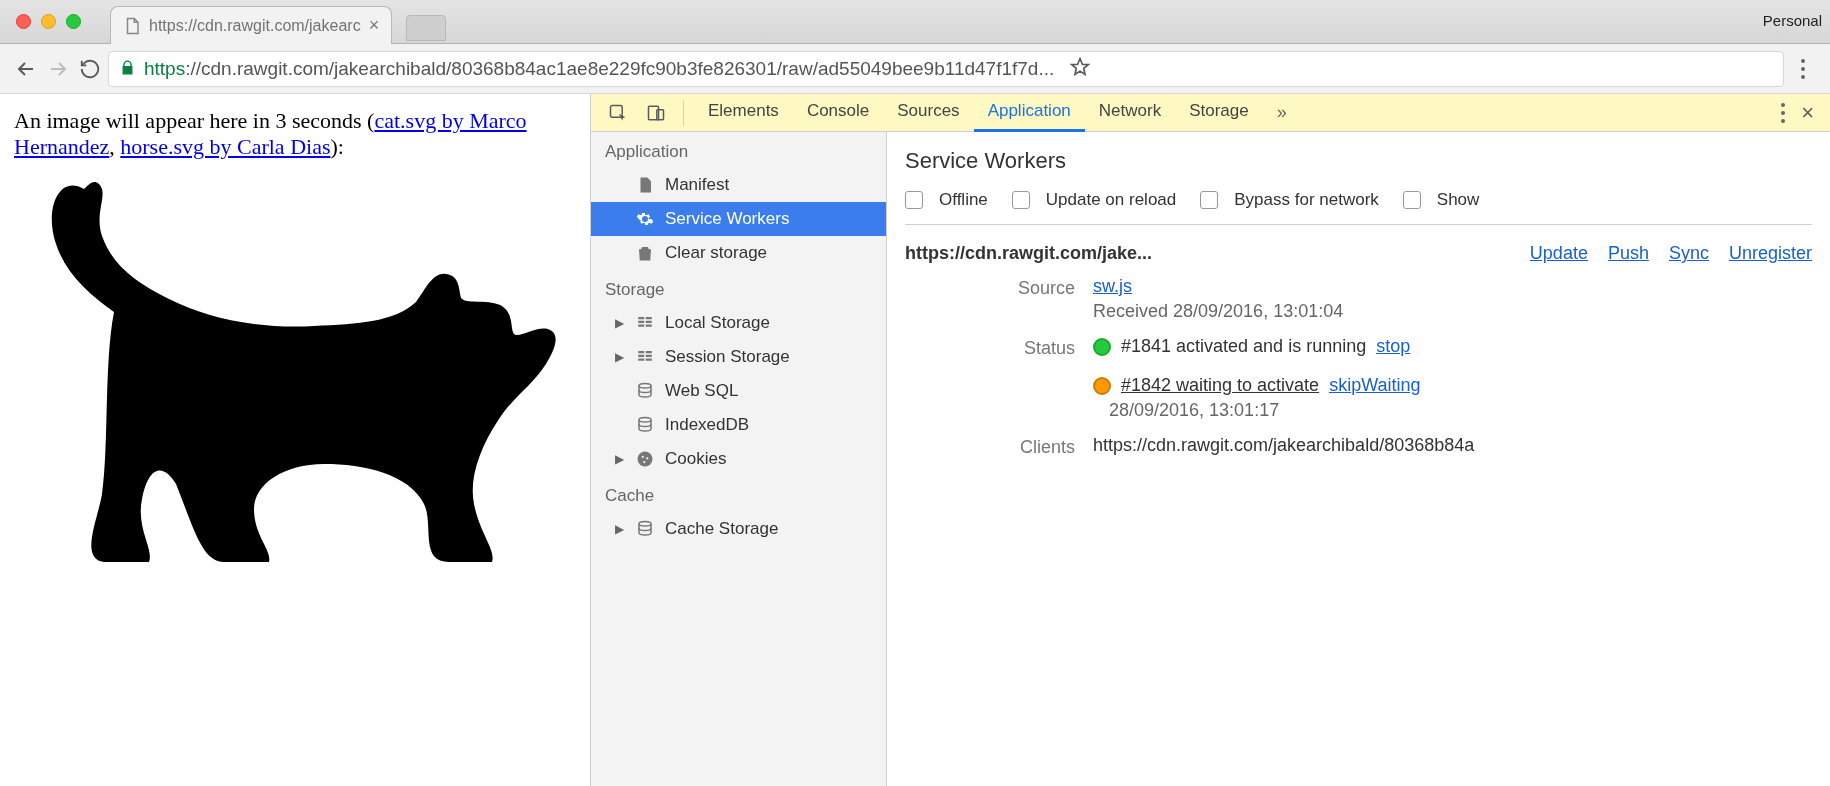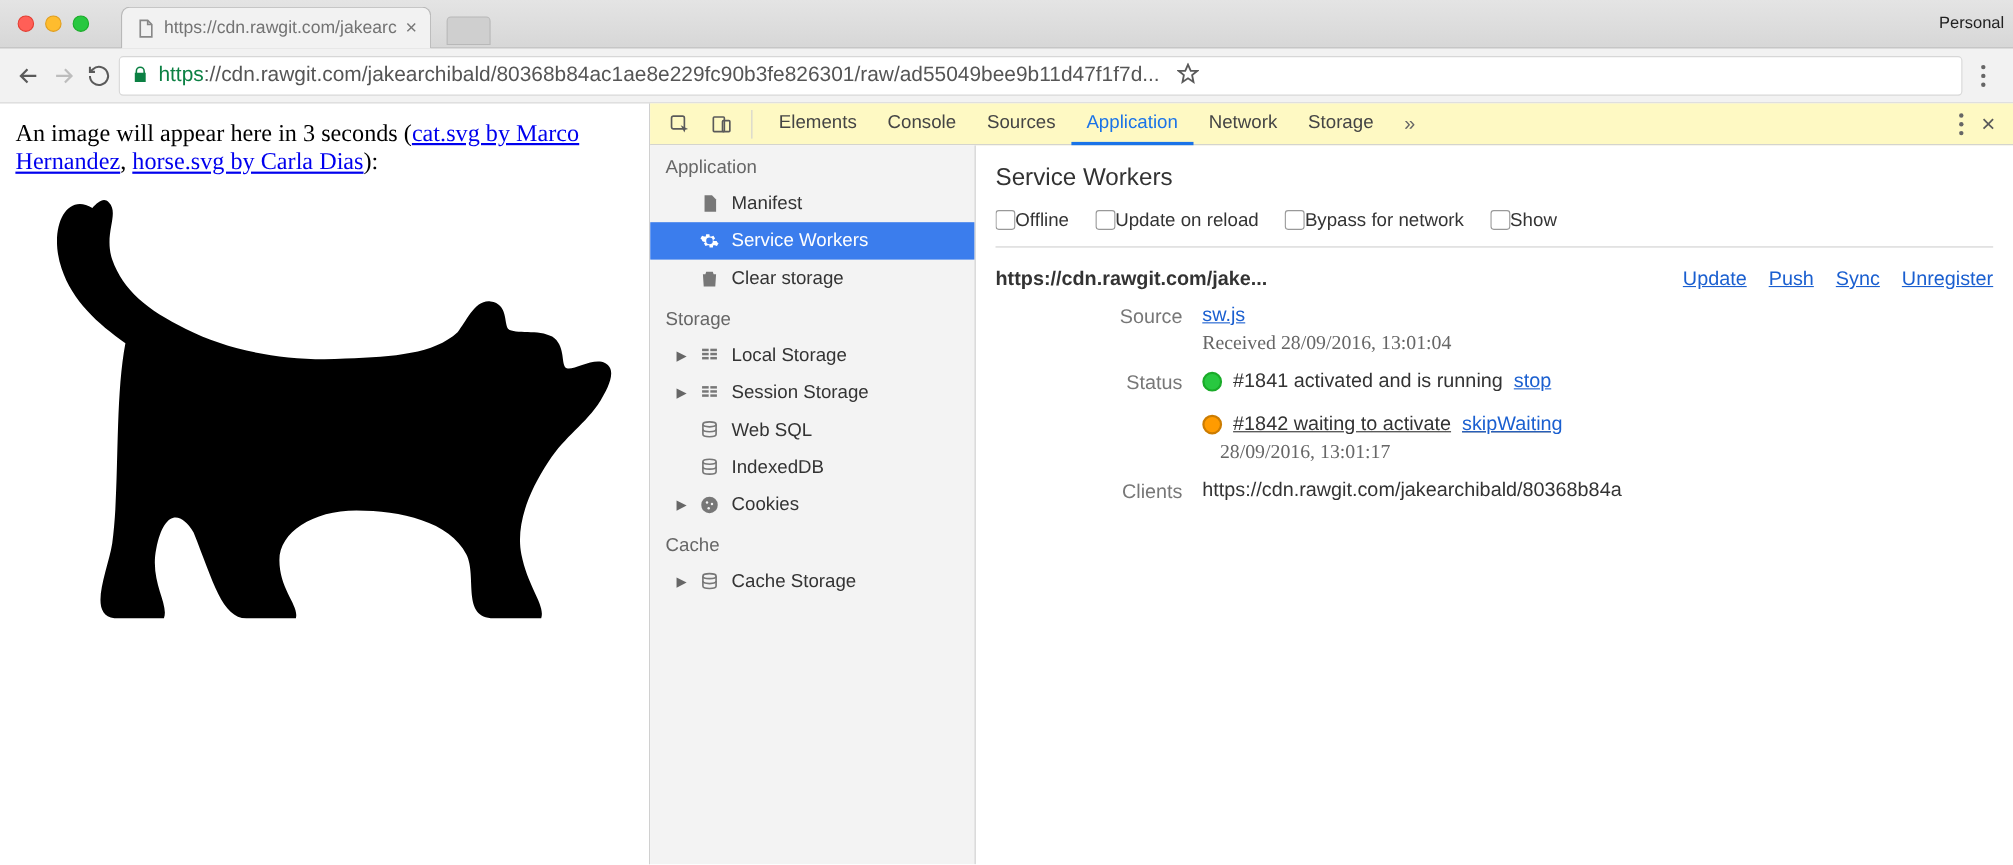--- a/index.html
+++ b/index.html
@@ -53,30 +53,30 @@
 .dt-item { padding: 7px 12px 7px 24px; display: flex; align-items: center; gap: 10px; cursor: pointer; }
 .dt-item.selected { background: #3b7ded; color: #fff; }
 .dt-item .tri { width: 10px; color: #666; font-size: 12px; }
 .dt-item.selected .tri { color: #fff; }
 .dt-ico { width: 20px; height: 20px; color: #777; display: flex; align-items: center; justify-content: center; }
 .dt-item.selected .dt-ico { color: #fff; }
 
 .dt-main { flex: 1; padding: 16px 18px; overflow: auto; font-size: 17px; color: #333; }
 .dtm-title { font-size: 22px; color: #333; margin-bottom: 16px; }
 .dtm-checks { display: flex; align-items: center; gap: 24px; margin-bottom: 14px; flex-wrap: nowrap; overflow: hidden; }
-.chk { display: flex; align-items: center; gap: 0; white-space: nowrap; }
+.chk { display: flex; align-items: center; gap: 16px; white-space: nowrap; }
 .chk-box { width: 18px; height: 18px; border: 1.5px solid #999; border-radius: 3px; background: #fff; }
 .dtm-divider { height: 1px; background: #d0d0d0; margin: 8px 0 18px; }
 .sw-header { display: flex; align-items: center; margin-bottom: 12px; gap: 22px; font-size: 18px; }
 .sw-origin { font-weight: 600; color: #333; flex: 1; white-space: nowrap; overflow: hidden; text-overflow: ellipsis; }
 .link { color: #1a5fd0; text-decoration: underline; cursor: pointer; }
 .sw-grid { display: grid; grid-template-columns: 170px 1fr; row-gap: 14px; column-gap: 18px; font-size: 18px; }
 .sw-label { text-align: right; color: #777; padding-top: 2px; }
 .sw-val { color: #333; }
-.sw-val .sub { color: #666; margin-top: 4px; font-family: Liberation Serif, serif; }
+.sw-val .sub { color: #666; margin-top: 4px; }
 .status-row { display: flex; align-items: center; gap: 10px; flex-wrap: wrap; }
 .status-dot { width: 18px; height: 18px; border-radius: 50%; border: 2px solid #888; }
 .status-dot.green { background: #28c840; border-color: #1aab29; }
 .status-dot.orange { background: #ff9b00; border-color: #cc7c00; }
 .cat-image { width: 560px; height: 420px; margin-top: 4px; }
 </style>
 </head>
 <body>
 
 <div class="tab-strip">

